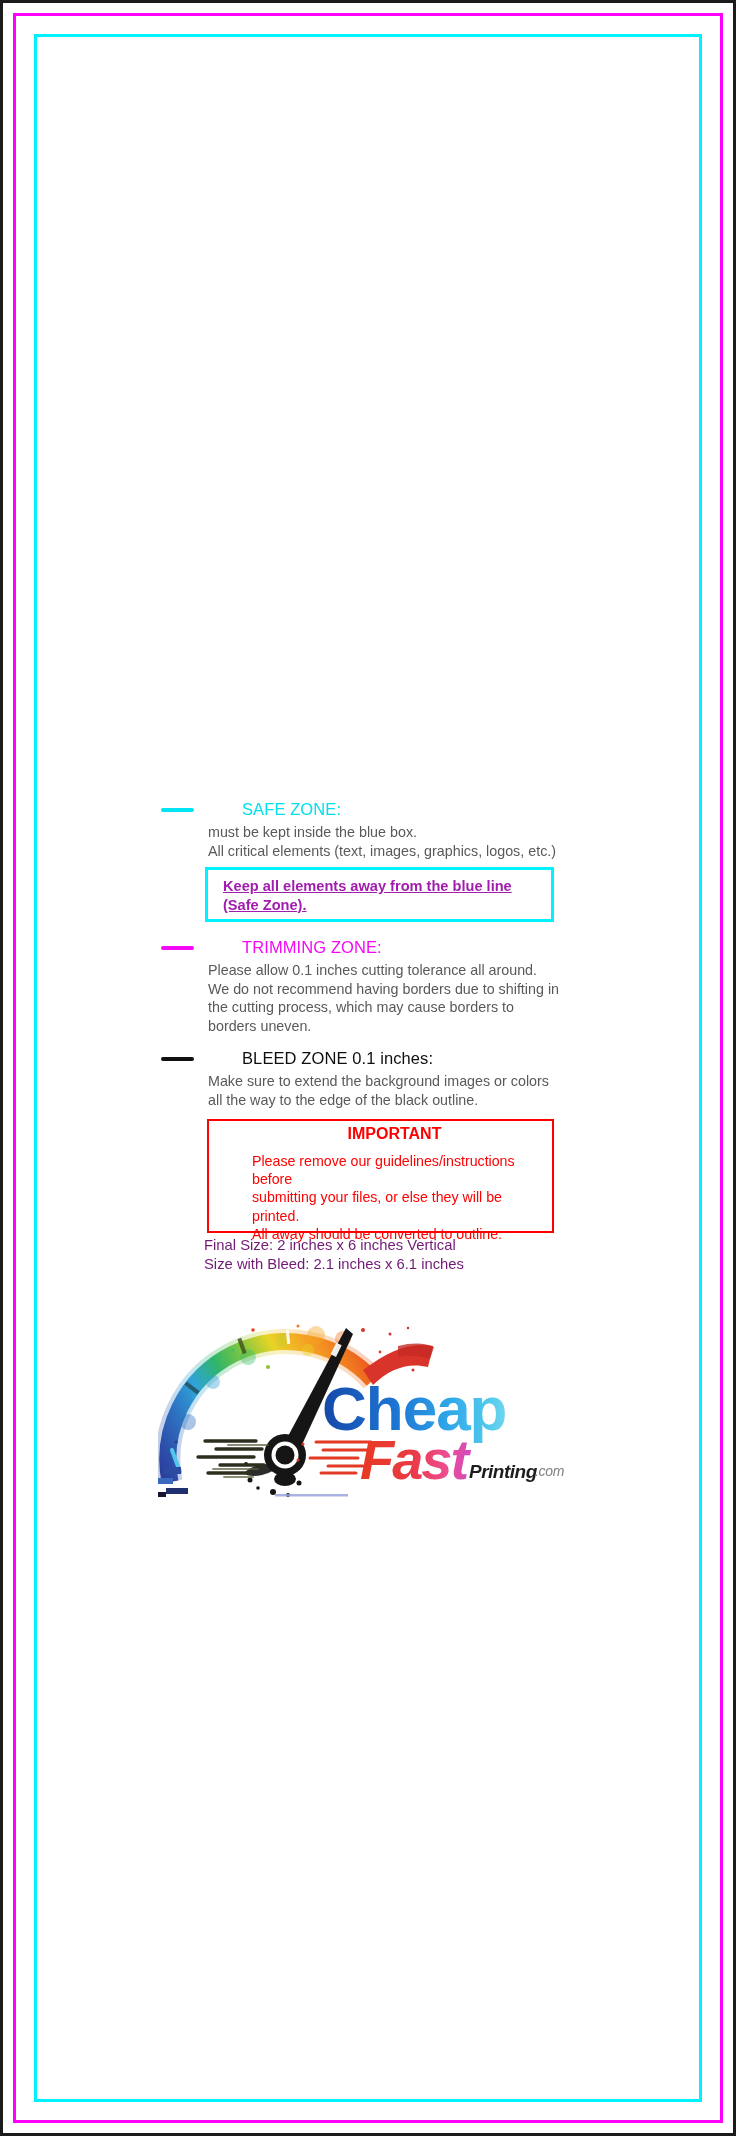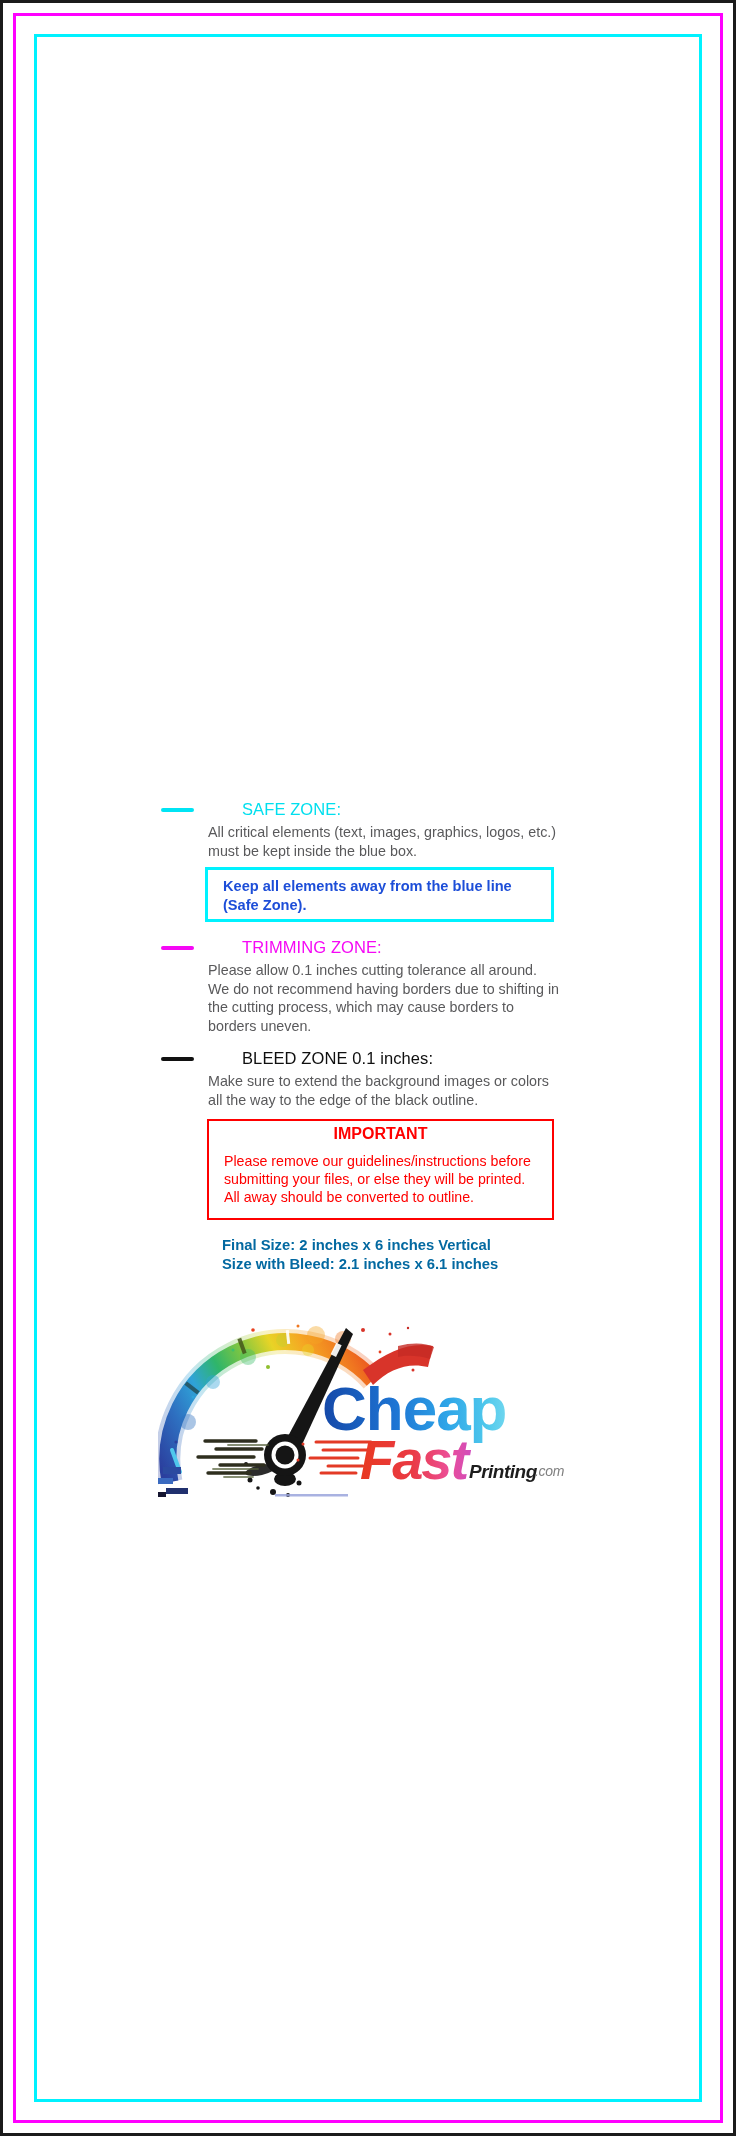--- a/index.html
+++ b/index.html
@@ -21,51 +21,51 @@
   .dash-black{background:#111111;}
   .heading{font-weight:normal;font-size:16.5px;letter-spacing:0.1px;margin-left:34px;}
   .heading-cyan{color:#00dfee;}
   .heading-magenta{color:#f508f5;}
   .heading-black{color:#0f0f0f;}
   .body-lines{margin-left:47px;margin-top:4px;color:#59595b;font-size:14.3px;line-height:18.6px;}
 
   .note-box{
     position:absolute;left:205px;top:867px;width:349px;height:55px;
     box-sizing:border-box;border:3px solid #00f2ff;
-    padding:7px 0 0 15px;color:#1d4ed8;font-weight:bold;
-    font-size:14.6px;line-height:19px;
+    padding:7px 0 0 15px;color:#a21caf;font-weight:bold;
+    font-size:14.6px;line-height:19px;text-decoration:underline;
   }
   .important-box{
-    position:absolute;left:207px;top:1119px;width:347px;height:101px;
-    box-sizing:border-box;border:2.5px solid #ff0000;color:#ff0000;
+    position:absolute;left:207px;top:1119px;width:347px;height:114px;
+    box-sizing:border-box;border:2.5px solid #ff0000;color:#ff0000;padding-left:28px;
   }
   .important-title{text-align:center;font-weight:bold;font-size:16px;margin-top:4px;}
   .important-lines{margin-left:15px;margin-top:9px;font-size:14.2px;line-height:18.2px;}
 
   .final-size{
-    position:absolute;left:222px;top:1236px;color:#0369a1;
-    font-weight:bold;font-size:14.8px;line-height:19px;
+    position:absolute;left:204px;top:1236px;color:#701a75;
+    font-weight:normal;font-size:14.8px;line-height:19px;
   }
   .logo{position:absolute;left:158px;top:1322px;width:420px;height:184px;}
 </style>
 </head>
 <body>
 
 <div class="frame frame-black"></div>
 <div class="frame frame-magenta"></div>
 <div class="frame frame-cyan"></div>
 
 <div class="section" style="top:800px">
   <div class="heading-row">
     <span class="dash dash-cyan"></span>
     <span class="heading heading-cyan">SAFE ZONE:</span>
   </div>
   <div class="body-lines">
+      <div>must be kept inside the blue box.</div>
       <div>All critical elements (text, images, graphics, logos, etc.)</div>
-      <div>must be kept inside the blue box.</div>
     </div>
 </div>
 
 <div class="note-box">
     <div>Keep all elements away from the blue line</div>
     <div>(Safe Zone).</div>
   </div>
 
 <div class="section" style="top:938px">
   <div class="heading-row">

